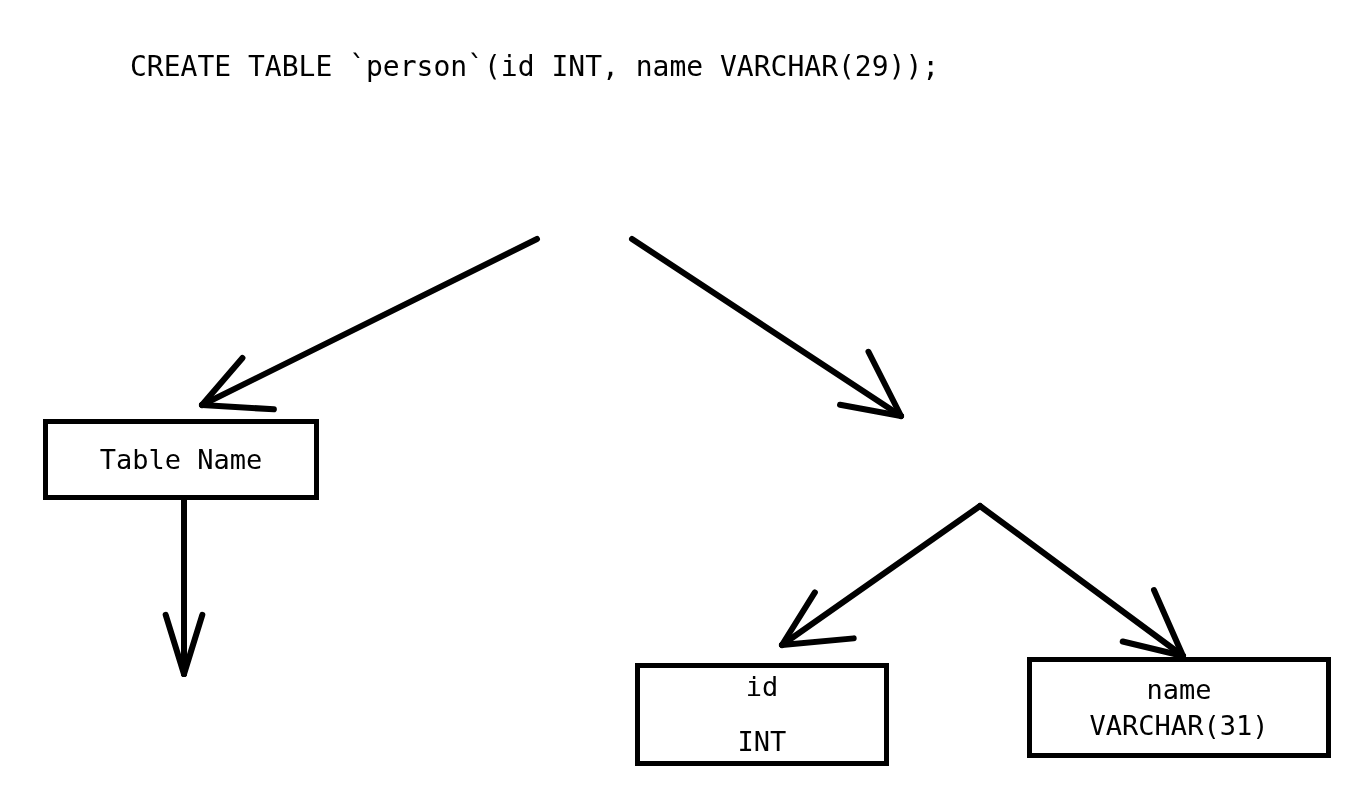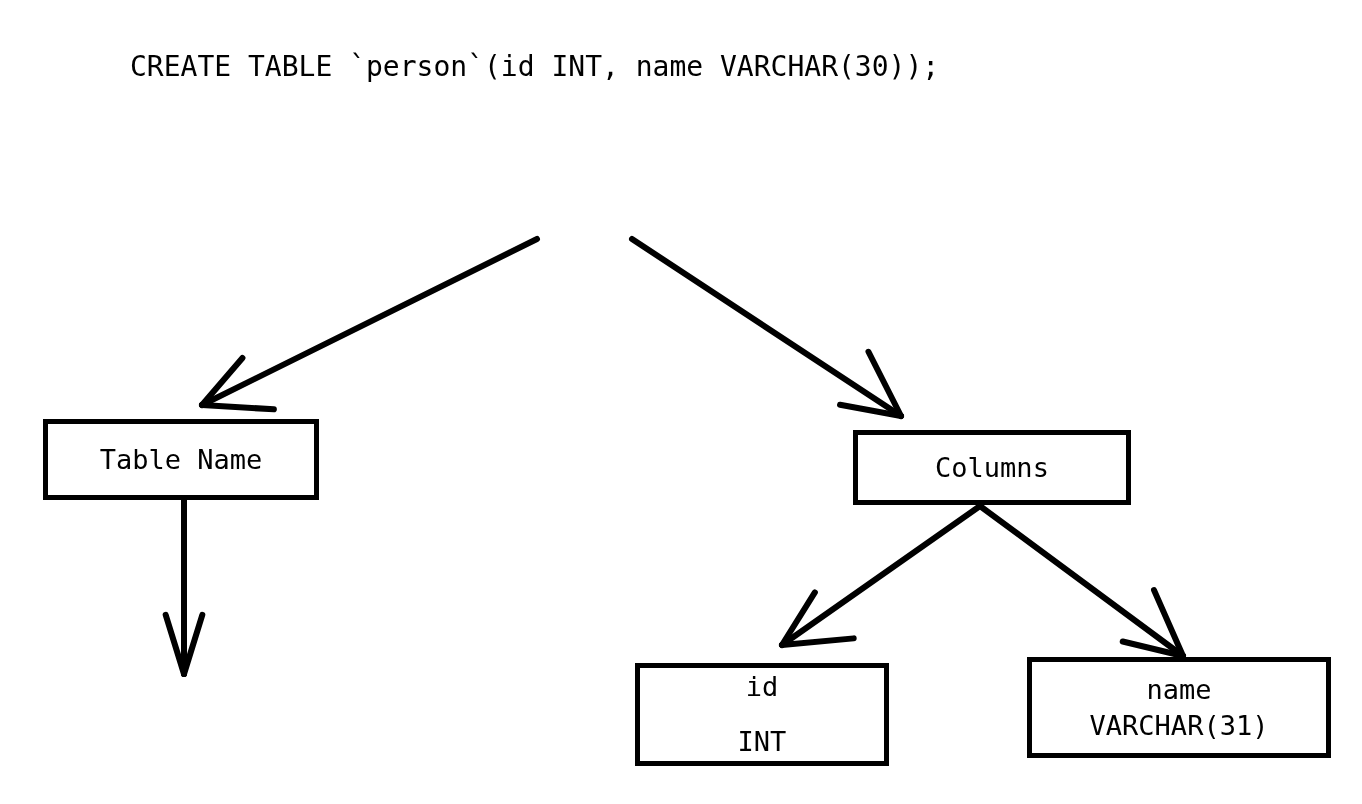--- a/index.html
+++ b/index.html
@@ -60,21 +60,21 @@
   #node-person   { left: 55px;   top: 678px; width: 254px; height: 81px; }
   #node-columns  { left: 853px;  top: 430px; width: 278px; height: 75px; }
   #node-id       { left: 635px;  top: 663px; width: 254px; height: 103px; gap: 19px; }
   #node-name     { left: 1027px; top: 657px; width: 304px; height: 101px; }
 </style>
 </head>
 <body>
 
 <div id="canvas">
 
-  <div class="sql-caption">CREATE TABLE `person`(id INT, name VARCHAR(30));</div>
+  <div class="sql-caption">CREATE TABLE `person`(id INT, name VARCHAR(29));</div>
 
   <svg id="edges" viewBox="0 0 1362 804" width="1362" height="804" xmlns="http://www.w3.org/2000/svg">
     <g id="edge-group" fill="none" stroke="#000000" stroke-width="6" stroke-linecap="round">
         <line x1="537" y1="239" x2="202" y2="405" stroke="#000000" stroke-width="6" stroke-linecap="round"></line>
         <line x1="202" y1="405" x2="273.87069394168986" y2="409.3131603656645" stroke="#000000" stroke-width="6" stroke-linecap="round"></line>
         <line x1="202" y1="405" x2="242.44834570897433" y2="358.0113702114299" stroke="#000000" stroke-width="6" stroke-linecap="round"></line>
         <line x1="632" y1="239" x2="901" y2="416" stroke="#000000" stroke-width="6" stroke-linecap="round"></line>
         <line x1="901" y1="416" x2="868.4677692410457" y2="351.76874622237125" stroke="#000000" stroke-width="6" stroke-linecap="round"></line>
         <line x1="901" y1="416" x2="840.0237141222005" y2="404.779814593828" stroke="#000000" stroke-width="6" stroke-linecap="round"></line>
         <line x1="184" y1="499" x2="184" y2="674" stroke="#000000" stroke-width="6" stroke-linecap="round"></line>
@@ -88,23 +88,20 @@
         <line x1="1183" y1="656" x2="1122.7239406337414" y2="641.4811616416713" stroke="#000000" stroke-width="6" stroke-linecap="round"></line>
       </g>
   </svg>
 
 
   <div class="node" id="node-tablename">
     <span class="line">Table Name</span>
   </div>
 
 
-  <div class="node" id="node-columns">
-    <span class="line">Columns</span>
-  </div>
 
   <div class="node" id="node-id">
     <span class="line">id</span>
     <span class="line">INT</span>
   </div>
 
   <div class="node" id="node-name">
     <span class="line">name</span>
     <span class="line">VARCHAR(31)</span>
   </div>

